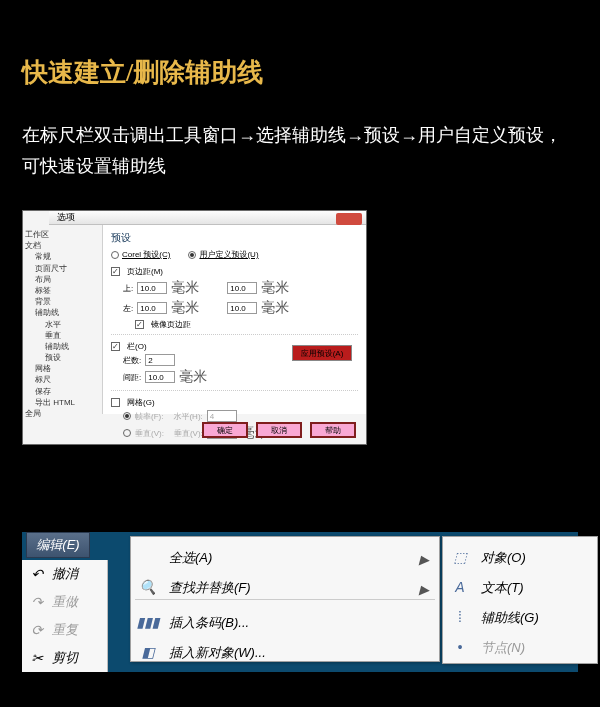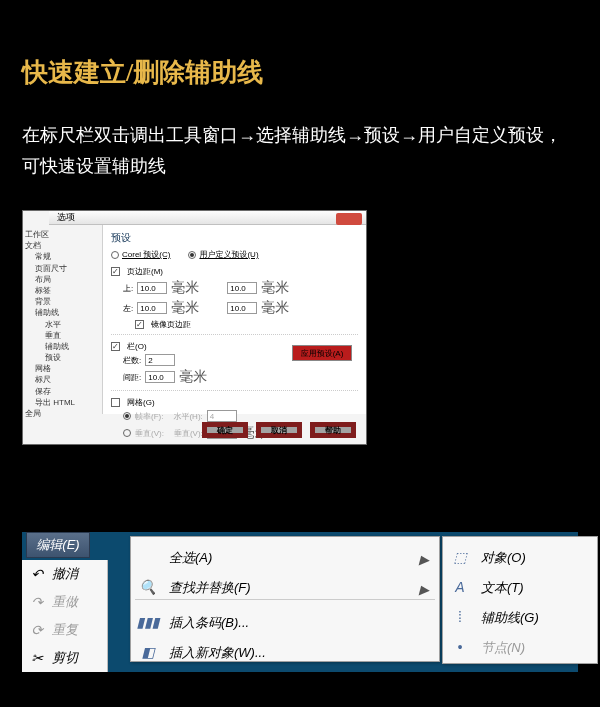--- a/index.html
+++ b/index.html
@@ -77,21 +77,21 @@
   .section-gap { margin-top:4px; padding-top:4px; border-top:1px dotted #ccc;}
   .apply-btn {
     position:absolute; right:14px; top:120px;
     width:60px;height:16px;border:1px solid #888;background:#b91c1c;
     font-size:8px;display:flex;align-items:center;justify-content:center;
   }
   .dialog-buttons {
     position:absolute; bottom:6px; right:10px;
     display:flex; gap:8px;
   }
-  .dlg-btn { width:46px;height:16px;border:5px solid #7f1d1d;background:#a3a3a3;font-size:8px;display:flex;align-items:center;justify-content:center;font-weight:bold;}
+  .dlg-btn { width:46px;height:16px;border:2px solid #7f1d1d;background:#f9a8d4;font-size:8px;display:flex;align-items:center;justify-content:center;}
   
   .bottom-shot {
     position:absolute; left:22px; top:532px;
     width:556px; height:140px;
     background:#0c4a6e;
     color:#000;
     font-size:13px;
     font-style:italic;
   }
   .edit-tab {

